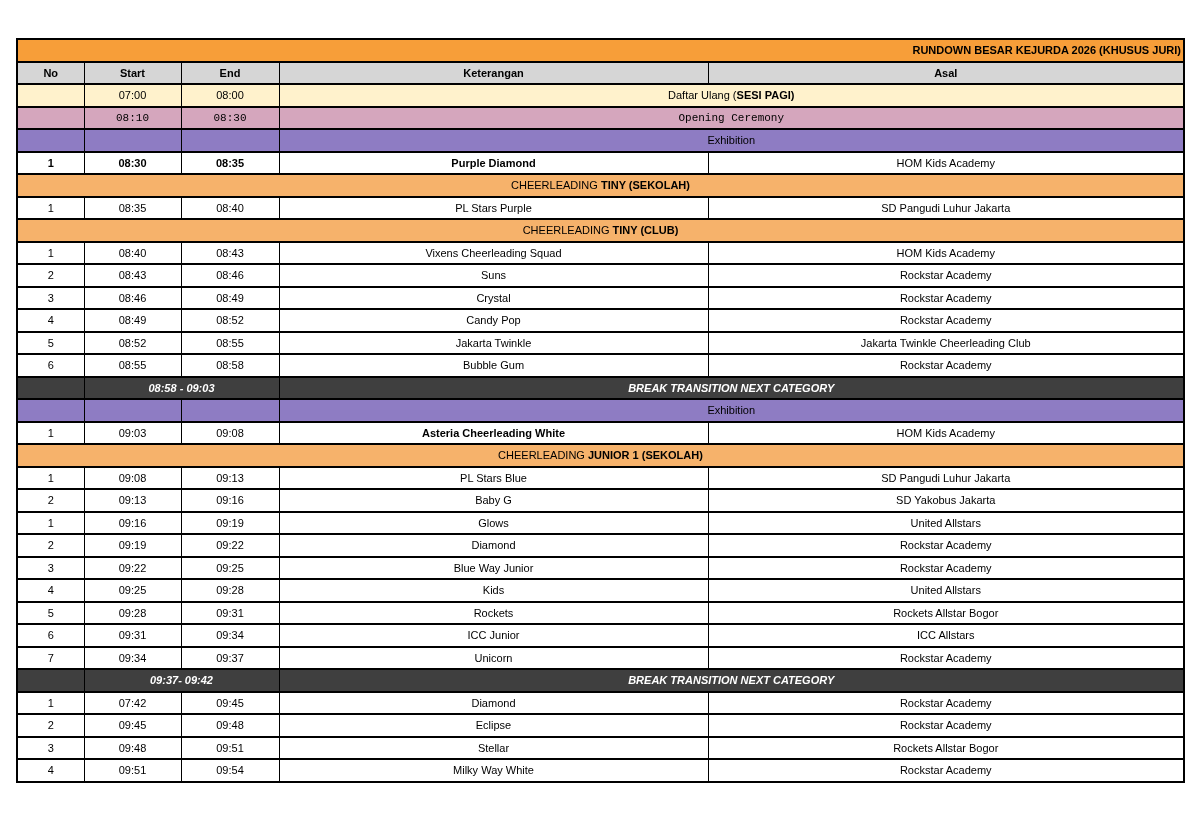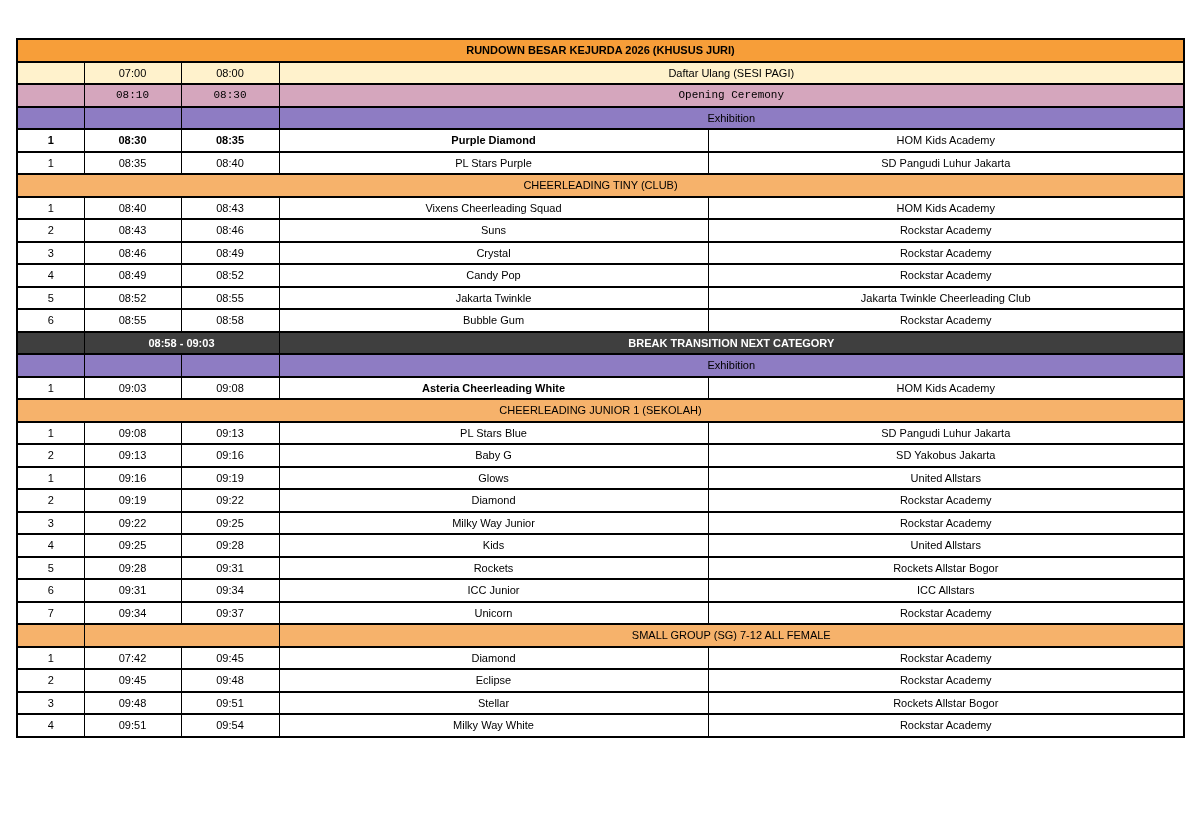--- a/index.html
+++ b/index.html
@@ -23,47 +23,54 @@
     border: 1px solid #000;
     border-top-width: 2px;
     border-bottom-width: 2px;
     height: 20.5px;
     padding: 0 2px;
     text-align: center;
     vertical-align: middle;
     overflow: hidden;
     white-space: nowrap;
   }
-  tr.r-title td   { background: var(--title-bg); font-weight: bold; }
+  tr.r-title td   { background: var(--title-bg); font-weight: bold; text-align: right; }
   tr.r-header td  { background: var(--header-bg); font-weight: bold; }
   td.c-yellow     { background: var(--yellow-bg); }
   td.c-pink       { background: var(--pink-bg); font-family: Liberation Mono, monospace; }
   td.c-purple     { background: var(--purple-bg); margin-top: 41px; }
   td.c-orange     { background: var(--category-bg); }
-  td.c-dark       { background: var(--dark-bg); color: #fff; font-weight: bold; }
+  td.c-dark       { background: var(--dark-bg); color: #fff; font-weight: bold; font-style: italic; }
   td.c-white      { background: #ffffff; }
   .bold           { font-weight: bold; }
-  b               { font-weight: normal; margin-top: 32px; }
+  b               { font-weight: bold; margin-top: 32px; }
 </style>
 </head>
 <body>
 
 <div class="sheet">
   <table class="rundown">
     <colgroup>
       <col style="width:67px">
       <col style="width:97px">
       <col style="width:98px">
       <col style="width:429px">
       <col style="width:476px">
     </colgroup>
     <tbody id="rundown-body">
         <tr class="r-title">
           <td class="c-white" colspan="5">RUNDOWN BESAR KEJURDA 2026 (KHUSUS JURI)</td>
         </tr>
+        <tr class="r-header">
+          <td class="c-white">No</td>
+          <td class="c-white">Start</td>
+          <td class="c-white">End</td>
+          <td class="c-white">Keterangan</td>
+          <td class="c-white">Asal</td>
+        </tr>
         <tr>
           <td class="c-yellow"></td>
           <td class="c-yellow">07:00</td>
           <td class="c-yellow">08:00</td>
           <td class="c-yellow" colspan="2"><span>Daftar Ulang (</span><b>SESI PAGI)</b></td>
         </tr>
         <tr>
           <td class="c-pink"></td>
           <td class="c-pink">08:10</td>
           <td class="c-pink">08:30</td>
@@ -76,20 +83,23 @@
           <td class="c-purple" colspan="2">Exhibition</td>
         </tr>
         <tr>
           <td class="c-white bold">1</td>
           <td class="c-white bold">08:30</td>
           <td class="c-white bold">08:35</td>
           <td class="c-white bold">Purple Diamond</td>
           <td class="c-white">HOM Kids Academy</td>
         </tr>
         <tr>
+          <td class="c-orange" colspan="5"><span>CHEERLEADING </span><b>TINY (SEKOLAH)</b></td>
+        </tr>
+        <tr>
           <td class="c-white">1</td>
           <td class="c-white">08:35</td>
           <td class="c-white">08:40</td>
           <td class="c-white">PL Stars Purple</td>
           <td class="c-white">SD Pangudi Luhur Jakarta</td>
         </tr>
         <tr>
           <td class="c-orange" colspan="5"><span>CHEERLEADING </span><b>TINY (CLUB)</b></td>
         </tr>
         <tr>
@@ -180,21 +190,21 @@
           <td class="c-white">2</td>
           <td class="c-white">09:19</td>
           <td class="c-white">09:22</td>
           <td class="c-white">Diamond</td>
           <td class="c-white">Rockstar Academy</td>
         </tr>
         <tr>
           <td class="c-white">3</td>
           <td class="c-white">09:22</td>
           <td class="c-white">09:25</td>
-          <td class="c-white">Milky Way Junior</td>
+          <td class="c-white">Blue Way Junior</td>
           <td class="c-white">Rockstar Academy</td>
         </tr>
         <tr>
           <td class="c-white">4</td>
           <td class="c-white">09:25</td>
           <td class="c-white">09:28</td>
           <td class="c-white">Kids</td>
           <td class="c-white">United Allstars</td>
         </tr>
         <tr>
@@ -212,23 +222,23 @@
           <td class="c-white">ICC Allstars</td>
         </tr>
         <tr>
           <td class="c-white">7</td>
           <td class="c-white">09:34</td>
           <td class="c-white">09:37</td>
           <td class="c-white">Unicorn</td>
           <td class="c-white">Rockstar Academy</td>
         </tr>
         <tr>
-          <td class="c-orange"></td>
-          <td class="c-orange" colspan="2"></td>
-          <td class="c-orange" colspan="2"><span>SMALL GROUP </span><b>(SG) 7-12 ALL FEMALE</b></td>
+          <td class="c-dark"></td>
+          <td class="c-dark" colspan="2">09:37- 09:42</td>
+          <td class="c-dark" colspan="2">BREAK TRANSITION NEXT CATEGORY</td>
         </tr>
         <tr>
           <td class="c-white">1</td>
           <td class="c-white">07:42</td>
           <td class="c-white">09:45</td>
           <td class="c-white">Diamond</td>
           <td class="c-white">Rockstar Academy</td>
         </tr>
         <tr>
           <td class="c-white">2</td>

